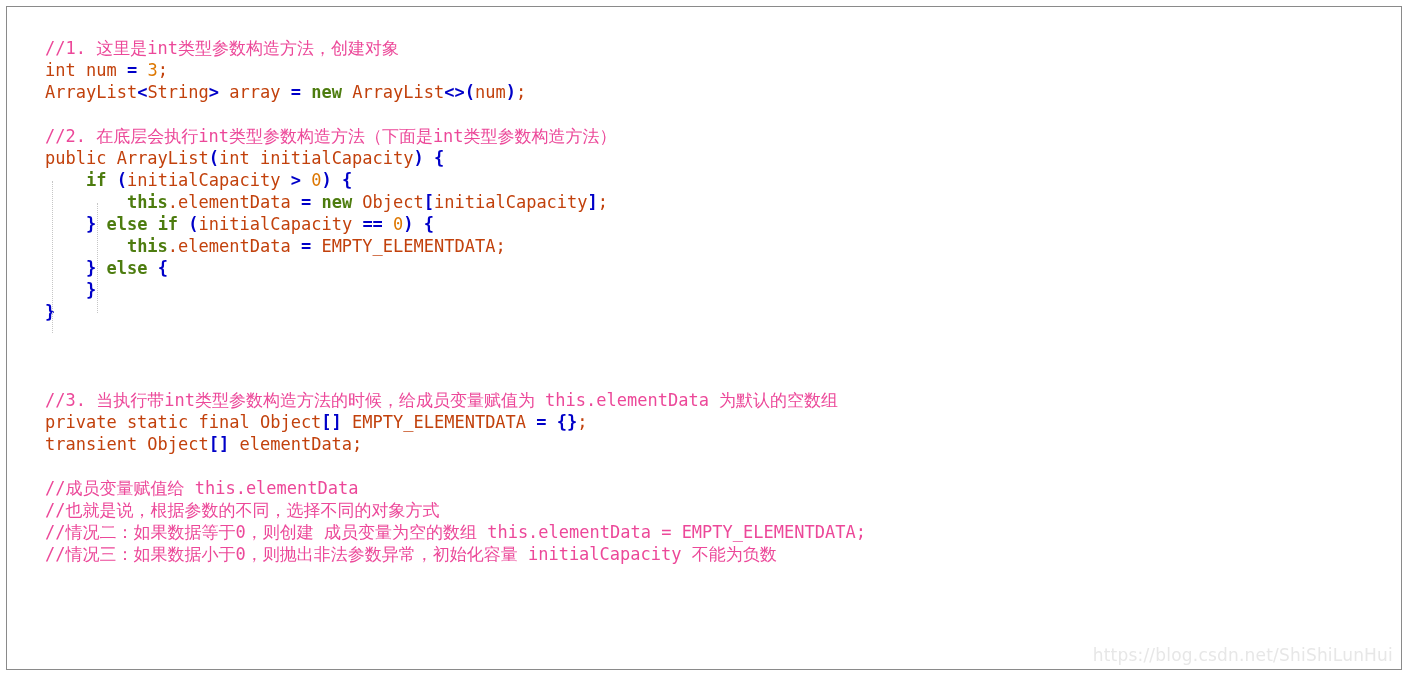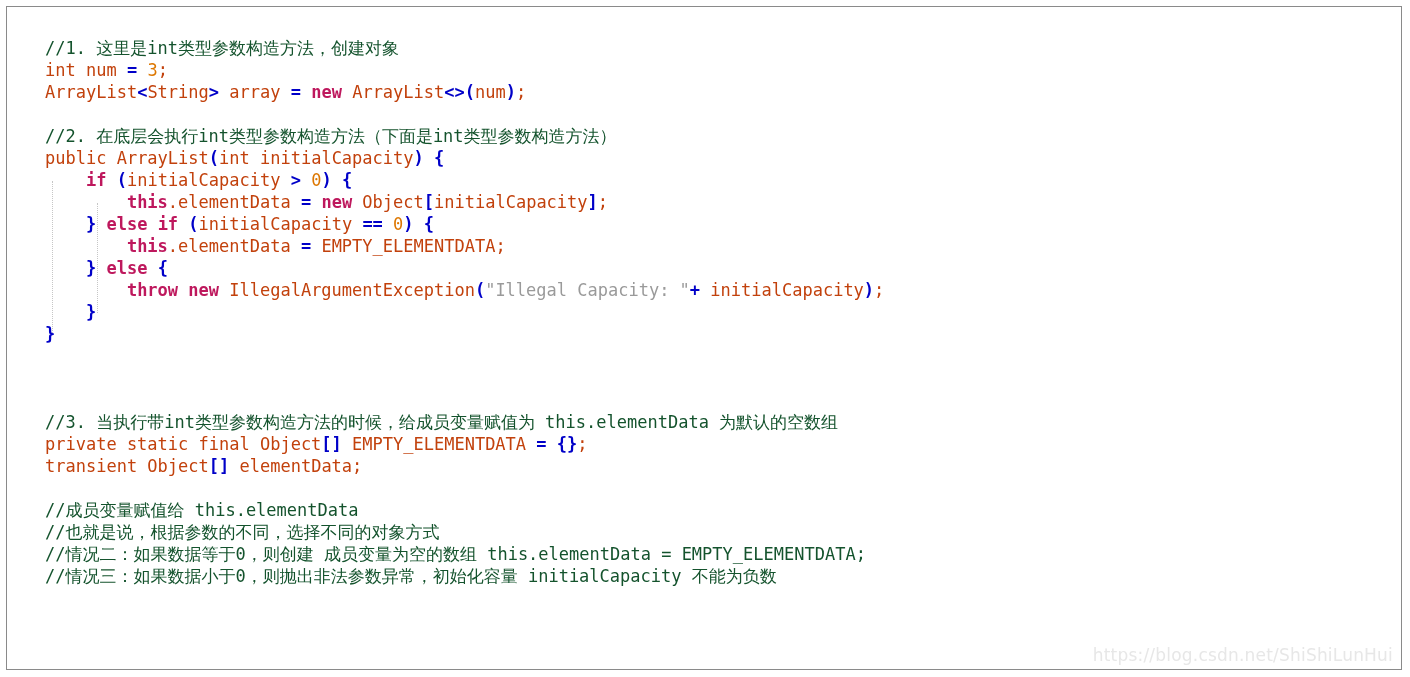--- a/index.html
+++ b/index.html
@@ -38,23 +38,23 @@
     line-height: 22px;
     font-size: 17px;
     font-family: "DejaVu Sans Mono", "Liberation Mono", monospace;
     white-space: pre;
     color: #000000;
     letter-spacing: 0px;
   }
   .line.blank { height: 22px; }
 
   
-  .cmt   { color: #14532d; }
+  .cmt   { color: #ec4899; }
   .kwp   { color: #c2410c; }
-  .kwb   { color: #be185d; font-weight: bold; }
+  .kwb   { color: #4d7c0f; font-weight: bold; }
   .num   { color: #dd7700; }
   .str   { color: #9a9a9a; }
   .op    { color: #0000c8; font-weight: bold; }
   .brk   { color: #0000c8; font-weight: bold; }
   .pln   { color: #c2410c; }
 
   
   .guide {
     position: absolute;
     width: 1px;
@@ -85,21 +85,20 @@
         <div class="line"><span class="kwp">int</span><span class="pln"> num </span><span class="op">=</span><span class="pln"> </span><span class="num">3</span><span class="pln">;</span></div>
         <div class="line"><span class="pln">ArrayList</span><span class="brk">&lt;</span><span class="pln">String</span><span class="brk">&gt;</span><span class="pln"> array </span><span class="op">=</span><span class="pln"> </span><span class="kwb">new</span><span class="pln"> ArrayList</span><span class="brk">&lt;&gt;(</span><span class="pln">num</span><span class="brk">)</span><span class="pln">;</span></div>
         <div class="line blank">&nbsp;</div>
         <div class="line"><span class="cmt">//2. 在底层会执行int类型参数构造方法（下面是int类型参数构造方法）</span></div>
         <div class="line"><span class="kwp">public</span><span class="pln"> ArrayList</span><span class="brk">(</span><span class="kwp">int</span><span class="pln"> initialCapacity</span><span class="brk">)</span><span class="pln"> </span><span class="brk">{</span></div>
         <div class="line"><span class="pln">    </span><span class="kwb">if</span><span class="pln"> </span><span class="brk">(</span><span class="pln">initialCapacity </span><span class="op">&gt;</span><span class="pln"> </span><span class="num">0</span><span class="brk">)</span><span class="pln"> </span><span class="brk">{</span></div>
         <div class="line"><span class="pln">        </span><span class="kwb">this</span><span class="pln">.elementData </span><span class="op">=</span><span class="pln"> </span><span class="kwb">new</span><span class="pln"> Object</span><span class="brk">[</span><span class="pln">initialCapacity</span><span class="brk">]</span><span class="pln">;</span></div>
         <div class="line"><span class="pln">    </span><span class="brk">}</span><span class="pln"> </span><span class="kwb">else if</span><span class="pln"> </span><span class="brk">(</span><span class="pln">initialCapacity </span><span class="op">==</span><span class="pln"> </span><span class="num">0</span><span class="brk">)</span><span class="pln"> </span><span class="brk">{</span></div>
         <div class="line"><span class="pln">        </span><span class="kwb">this</span><span class="pln">.elementData </span><span class="op">=</span><span class="pln"> EMPTY_ELEMENTDATA;</span></div>
         <div class="line"><span class="pln">    </span><span class="brk">}</span><span class="pln"> </span><span class="kwb">else</span><span class="pln"> </span><span class="brk">{</span></div>
-        <div class="line"><span class="pln">        </span><span class="kwb">throw new</span><span class="pln"> IllegalArgumentException</span><span class="brk">(</span><span class="str">"Illegal Capacity: "</span><span class="op">+</span><span class="pln"> initialCapacity</span><span class="brk">)</span><span class="pln">;</span></div>
         <div class="line"><span class="pln">    </span><span class="brk">}</span></div>
         <div class="line"><span class="brk">}</span></div>
         <div class="line blank">&nbsp;</div>
         <div class="line blank">&nbsp;</div>
         <div class="line blank">&nbsp;</div>
         <div class="line"><span class="cmt">//3. 当执行带int类型参数构造方法的时候，给成员变量赋值为 this.elementData 为默认的空数组</span></div>
         <div class="line"><span class="kwp">private static final</span><span class="pln"> Object</span><span class="brk">[]</span><span class="pln"> EMPTY_ELEMENTDATA </span><span class="op">=</span><span class="pln"> </span><span class="brk">{}</span><span class="pln">;</span></div>
         <div class="line"><span class="kwp">transient</span><span class="pln"> Object</span><span class="brk">[]</span><span class="pln"> elementData;</span></div>
         <div class="line blank">&nbsp;</div>
         <div class="line"><span class="cmt">//成员变量赋值给 this.elementData</span></div>

